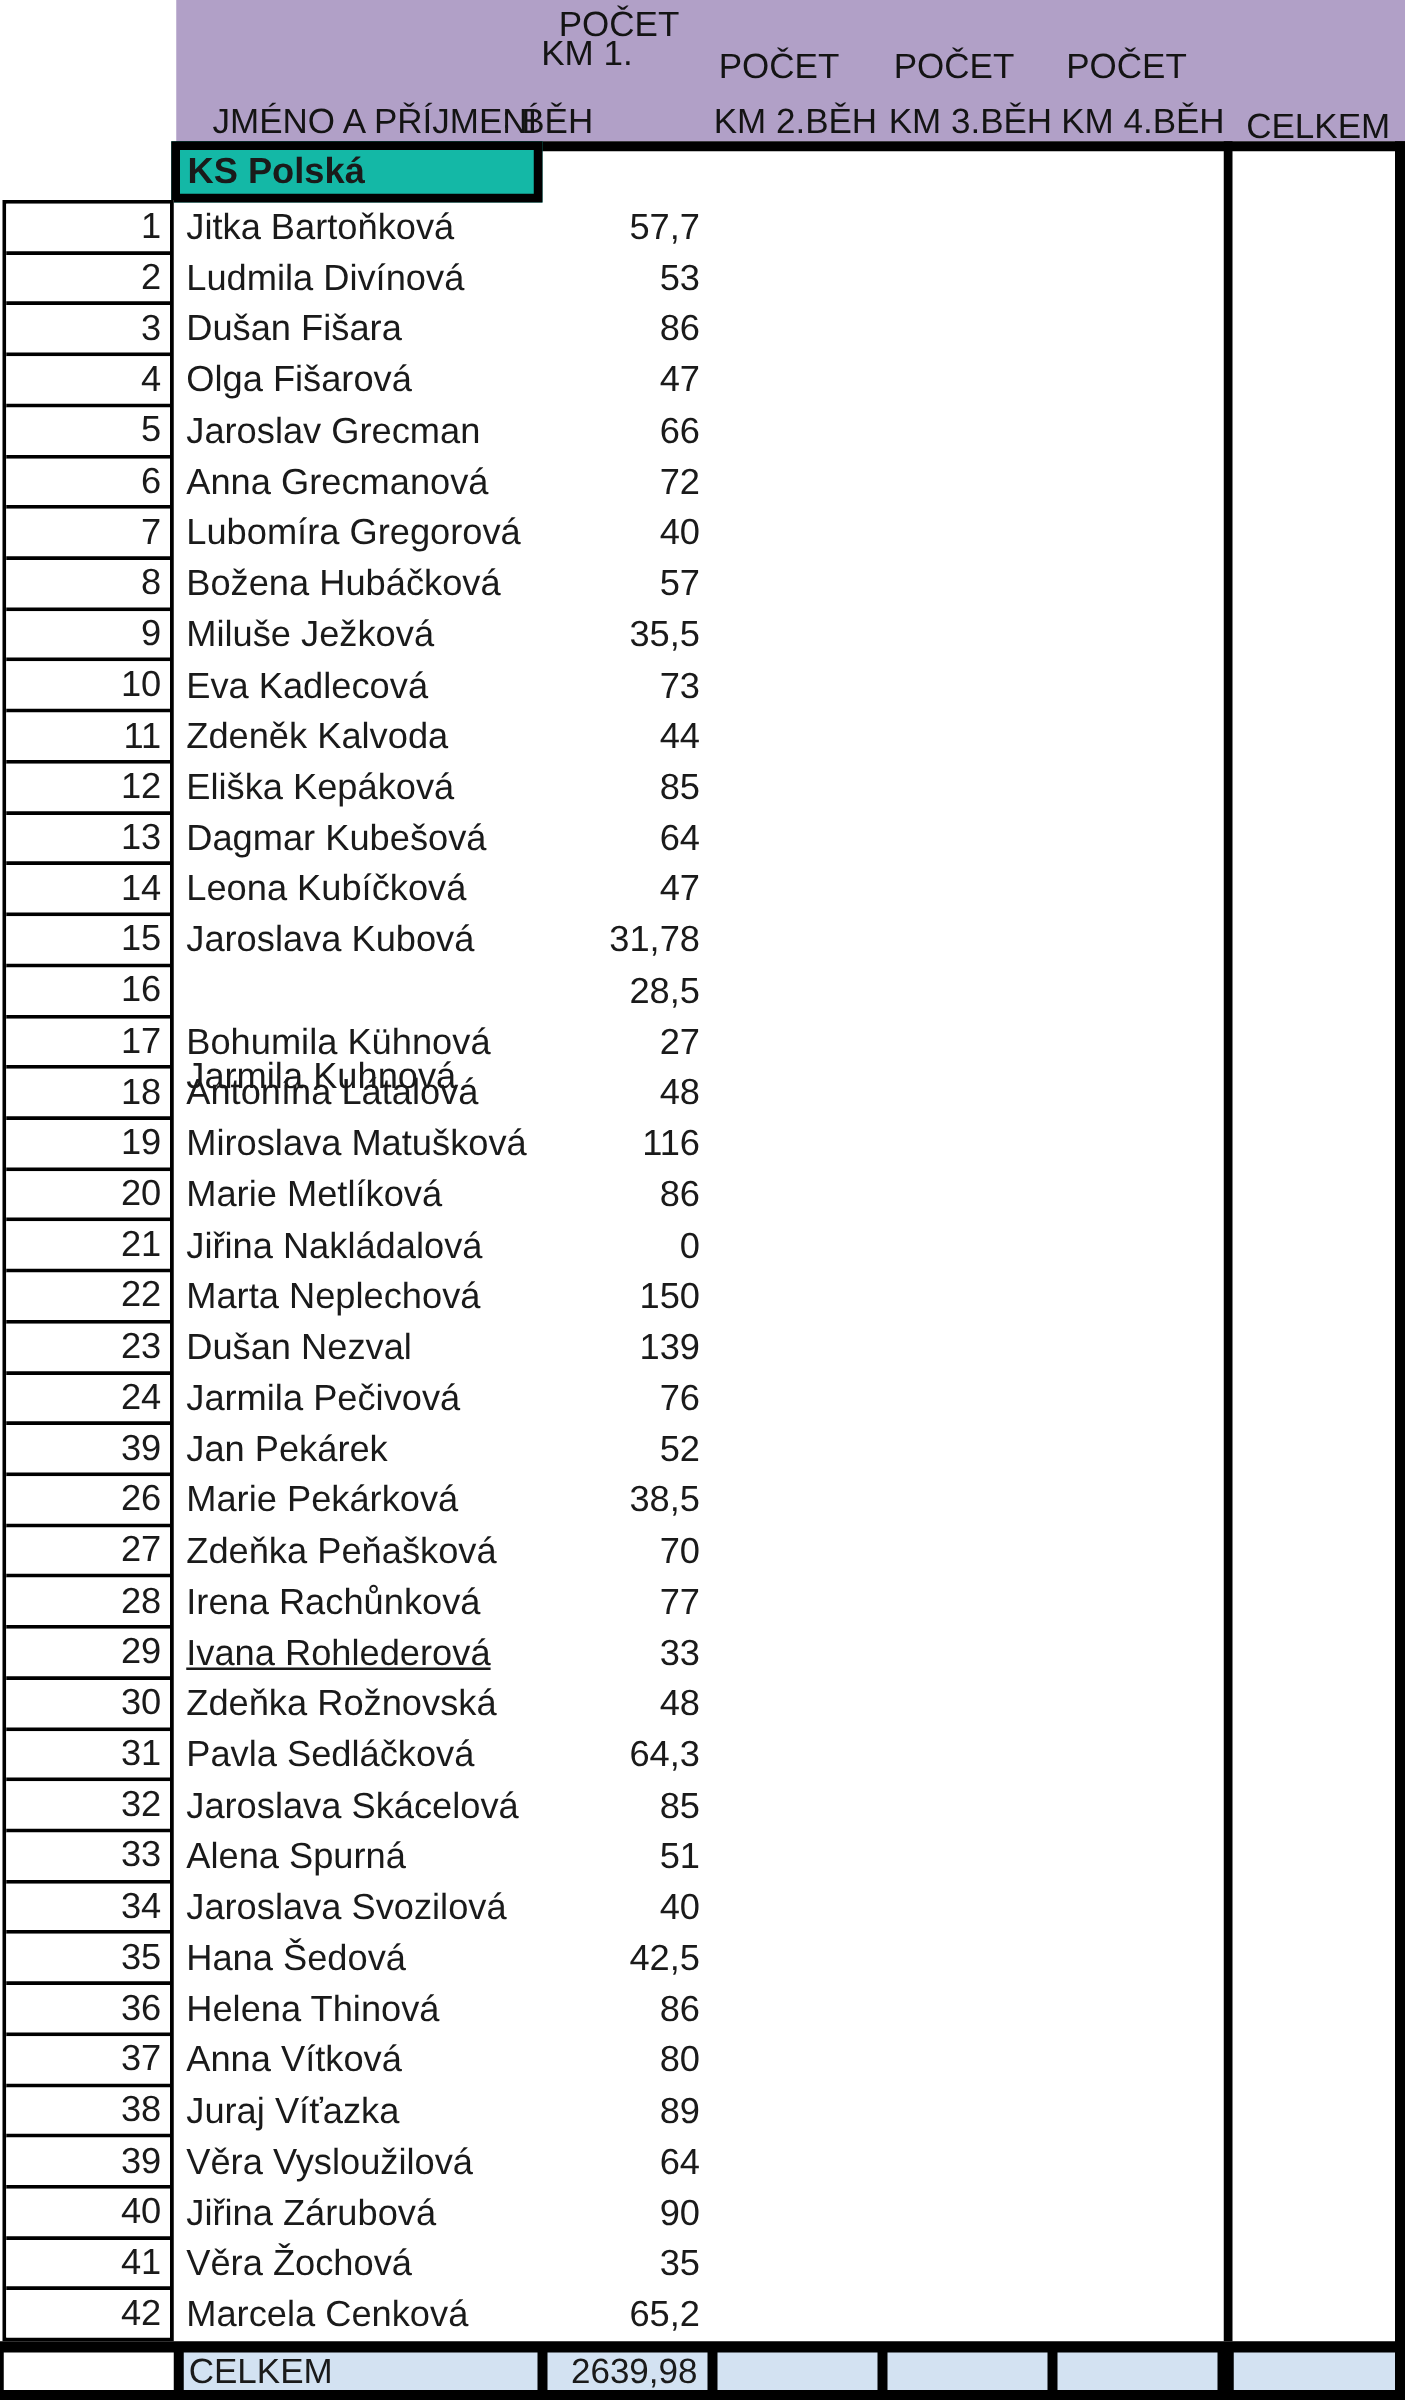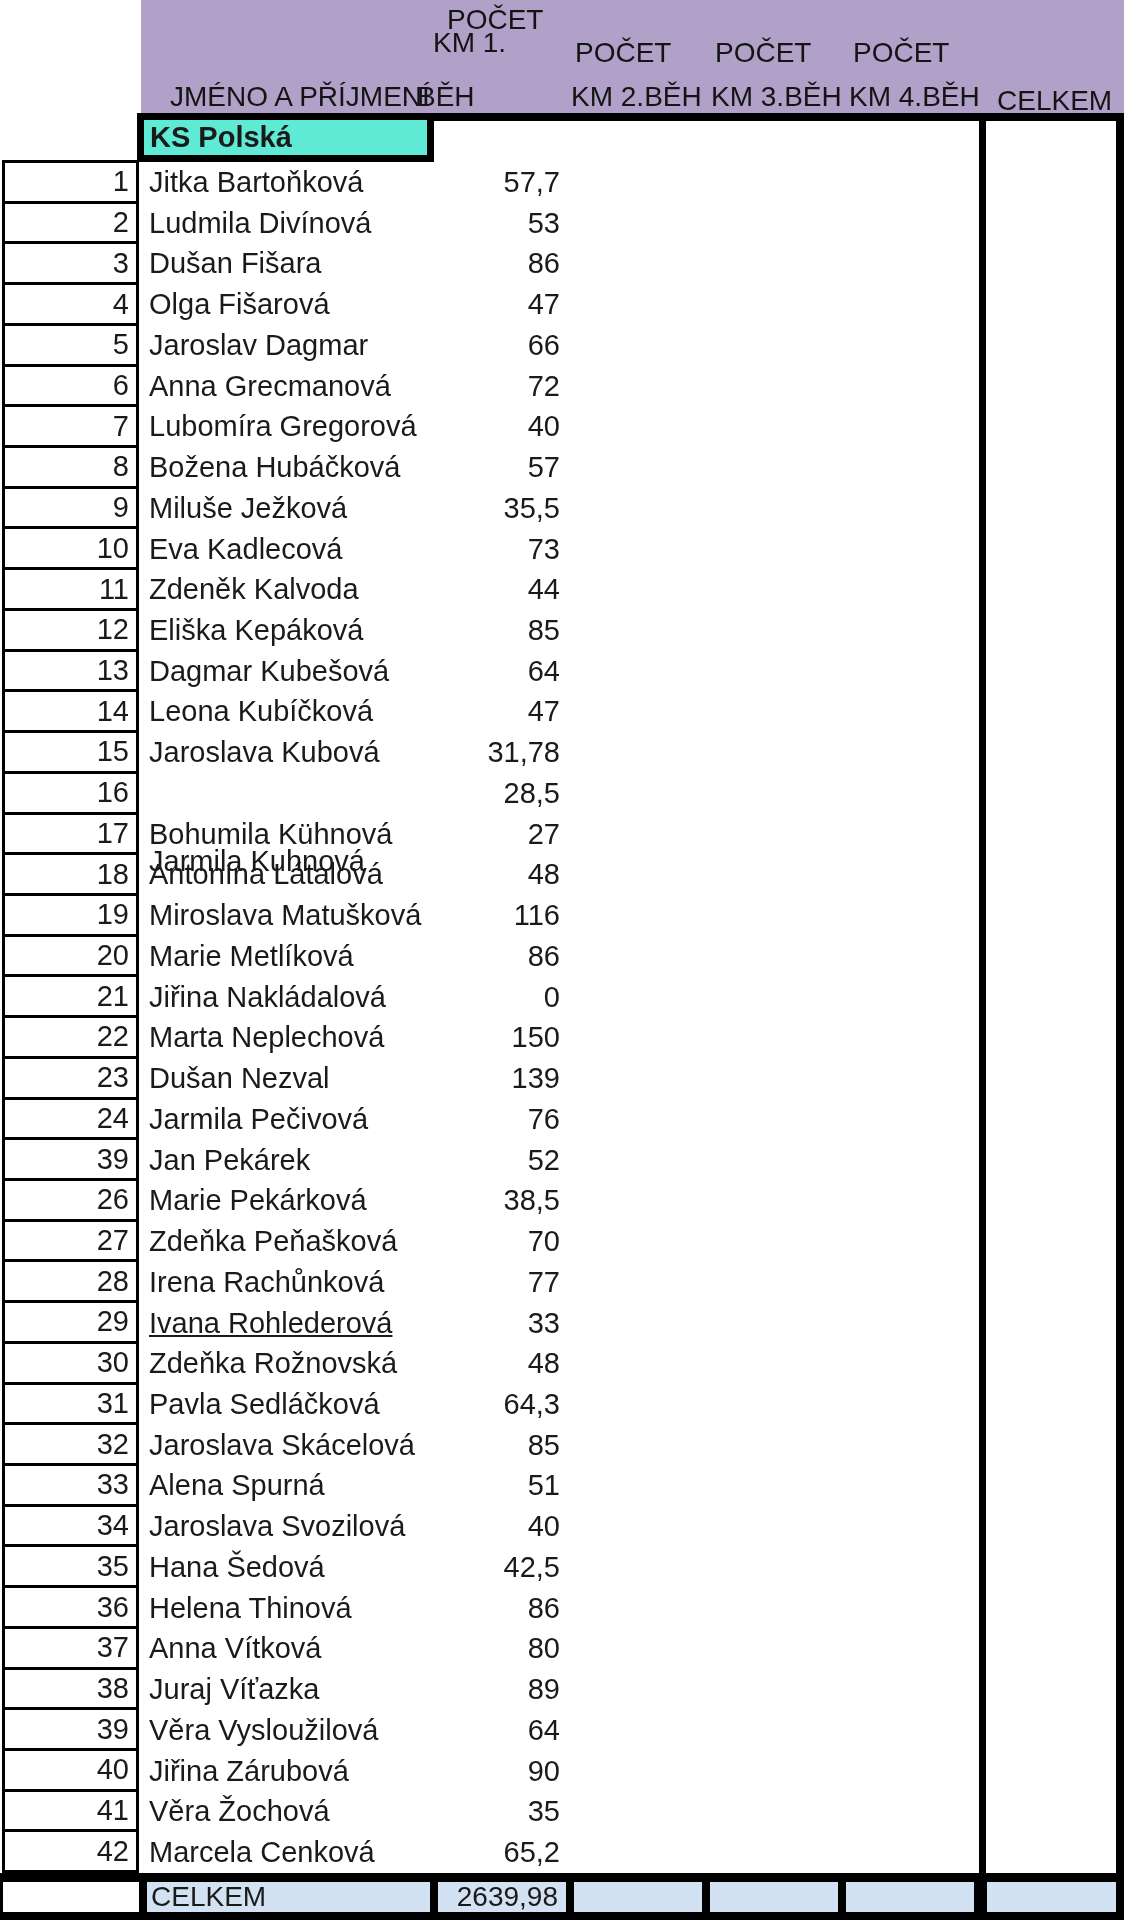--- a/index.html
+++ b/index.html
@@ -36,21 +36,21 @@
   <div class="hdr-text" style="left:715px;top:38px;">POČET</div>
   <div class="hdr-text" style="left:711px;top:82px;">KM 3.BĚH</div>
 
   <div class="hdr-text" style="left:853px;top:38px;">POČET</div>
   <div class="hdr-text" style="left:849px;top:82px;">KM 4.BĚH</div>
 
   <div class="hdr-text" style="left:997px;top:86px;">CELKEM</div>
 
   <div class="abs" style="left:141px;top:113px;width:983px;height:8px;background:#000;"></div>
 
-  <div class="abs" id="ks-cell" style="left: 137px; top: 113px; width: 297px; height: 49px; border: 7px solid rgb(0, 0, 0); display: flex; align-items: center; background: #5eead4;">
+  <div class="abs" id="ks-cell" style="left: 137px; top: 113px; width: 297px; height: 49px; border: 7px solid rgb(0, 0, 0); display: flex; align-items: center; background: #14b8a6;">
     <span style="font-weight:bold;font-size:29px;padding-left:6px;white-space:nowrap;">KS Polská</span>
   </div>
 
   <div class="abs" id="numcol" style="left:2px;top:160px;width:137px;height:1713px;">
       <div class="numcell">1</div>
       <div class="numcell">2</div>
       <div class="numcell">3</div>
       <div class="numcell">4</div>
       <div class="numcell">5</div>
       <div class="numcell">6</div>
@@ -94,21 +94,21 @@
 
   <div id="rows-layer">
       <div class="row-name body-text" style="left: 147px; top: 162px; width: 278px; height: 40.738px;">Jitka Bartoňková</div>
       <div class="row-val body-text" style="left: 420px; top: 162px; width: 140px; height: 40.738px;">57,7</div>
       <div class="row-name body-text" style="left: 147px; top: 202.738px; width: 278px; height: 40.738px;">Ludmila Divínová</div>
       <div class="row-val body-text" style="left: 420px; top: 202.738px; width: 140px; height: 40.738px;">53</div>
       <div class="row-name body-text" style="left: 147px; top: 243.476px; width: 278px; height: 40.738px;">Dušan Fišara</div>
       <div class="row-val body-text" style="left: 420px; top: 243.476px; width: 140px; height: 40.738px;">86</div>
       <div class="row-name body-text" style="left: 147px; top: 284.214px; width: 278px; height: 40.738px;">Olga Fišarová</div>
       <div class="row-val body-text" style="left: 420px; top: 284.214px; width: 140px; height: 40.738px;">47</div>
-      <div class="row-name body-text" style="left: 147px; top: 324.952px; width: 278px; height: 40.738px;">Jaroslav Dagmar</div>
+      <div class="row-name body-text" style="left: 147px; top: 324.952px; width: 278px; height: 40.738px;">Jaroslav Grecman</div>
       <div class="row-val body-text" style="left: 420px; top: 324.952px; width: 140px; height: 40.738px;">66</div>
       <div class="row-name body-text" style="left: 147px; top: 365.69px; width: 278px; height: 40.738px;">Anna Grecmanová</div>
       <div class="row-val body-text" style="left: 420px; top: 365.69px; width: 140px; height: 40.738px;">72</div>
       <div class="row-name body-text" style="left: 147px; top: 406.428px; width: 278px; height: 40.738px;">Lubomíra Gregorová</div>
       <div class="row-val body-text" style="left: 420px; top: 406.428px; width: 140px; height: 40.738px;">40</div>
       <div class="row-name body-text" style="left: 147px; top: 447.166px; width: 278px; height: 40.738px;">Božena Hubáčková</div>
       <div class="row-val body-text" style="left: 420px; top: 447.166px; width: 140px; height: 40.738px;">57</div>
       <div class="row-name body-text" style="left: 147px; top: 487.904px; width: 278px; height: 40.738px;">Miluše Ježková</div>
       <div class="row-val body-text" style="left: 420px; top: 487.904px; width: 140px; height: 40.738px;">35,5</div>
       <div class="row-name body-text" style="left: 147px; top: 528.642px; width: 278px; height: 40.738px;">Eva Kadlecová</div>

